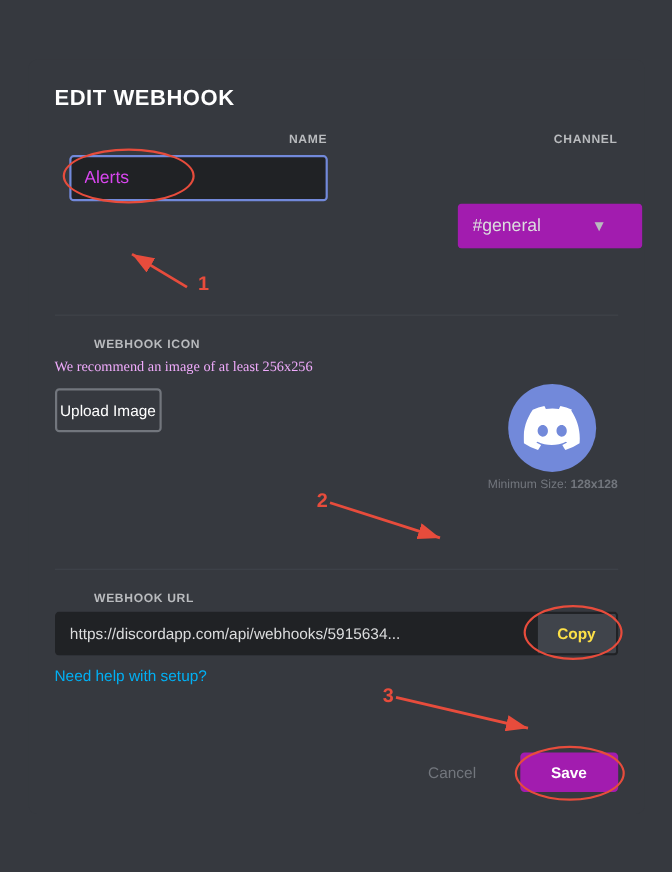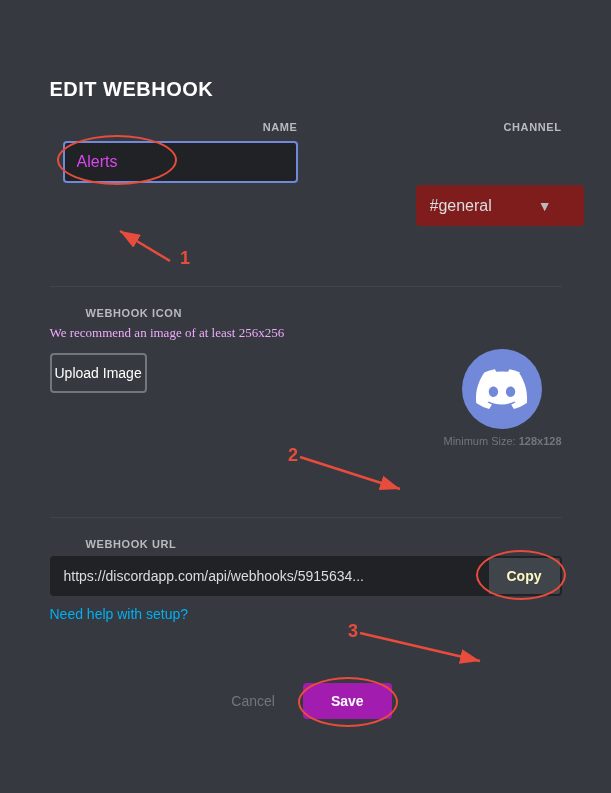--- a/index.html
+++ b/index.html
@@ -71,21 +71,21 @@
       font-size: 16px;
       outline: none;
       width: 100%;
     }
 
     .select-wrapper {
       position: relative;
     }
 
     .select-input {
-      background: #7f1d1d;
+      background: #a21caf;
       border: 2px solid transparent;
       border-radius: 4px;
       padding: 10px 36px 10px 12px;
       color: #dcddde;
       font-size: 16px;
       outline: none;
       width: 100%;
       appearance: none;
       cursor: pointer;
       margin-left: 22px;
@@ -199,43 +199,43 @@
       border: none;
       padding: 10px 12px;
       color: #dcddde;
       font-size: 14px;
       outline: none;
     }
 
     .copy-btn {
       background: #40444b;
       border: none;
-      color: #fef9c3;
+      color: #fde047;
       font-size: 14px;
       font-weight: 600;
       padding: 0 18px;
       cursor: pointer;
       white-space: nowrap;
     }
 
     .help-link {
       color: #00b0f4;
       font-size: 14px;
       text-decoration: none;
       display: inline-block;
       margin-top: 10px;
       cursor: pointer;
     }
 
     .modal-footer {
       display: flex;
-      justify-content: center;
+      justify-content: flex-end;
       align-items: center;
       margin-top: 20px;
-      gap: 16px;
+      gap: 28px;
     }
 
     .cancel-btn {
       background: transparent;
       border: none;
       color: #72767d;
       font-size: 14px;
       font-weight: 500;
       cursor: pointer;
       padding: 8px 12px;

